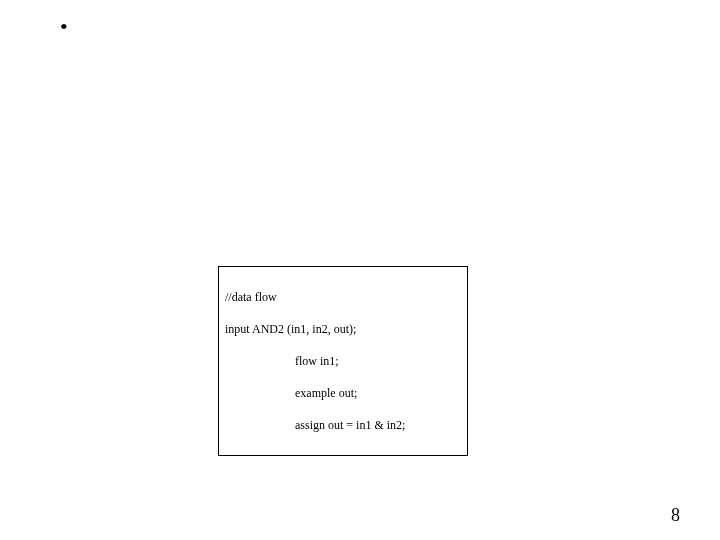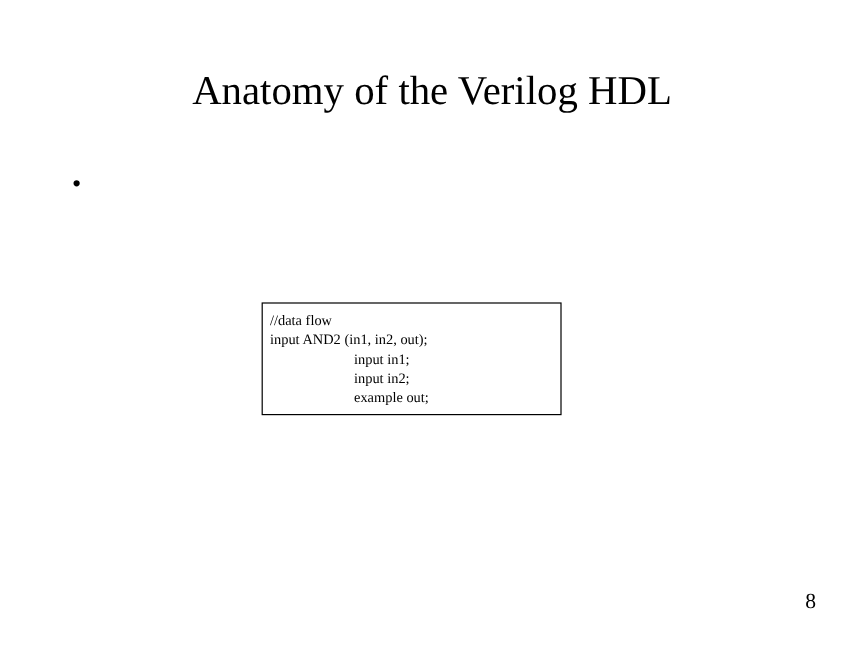--- a/index.html
+++ b/index.html
@@ -44,47 +44,46 @@
     top: 252px;
     width: 250px;
     border: 1.5px solid #000;
     font-family: "Times New Roman", Times, serif;
     font-size: 12px;
     line-height: 1.0;
     padding: 4px 6px 4px 6px;
     box-sizing: border-box;
   }
   .code-line {
-    margin: 4px 0;
+    margin: 20px 0;
     white-space: pre;
   }
   .code-indent {
     padding-left: 70px;
   }
   .page-num {
     position: absolute;
     right: 40px;
     bottom: 28px;
     font-size: 18px;
   }
 </style>
 </head>
 <body>
 
 <div class="slide">
 
-  <h1 class="title">Anatomy of the Verilog HDL</h1>
 
   <div class="bullet-row">
     <span class="bullet-dot">•</span>
   </div>
 
   <div class="code-box">
     <div class="code-line">//data flow</div>
     <div class="code-line">input AND2 (in1, in2, out);</div>
-    <div class="code-line code-indent">input in1;</div>
-    <div class="code-line code-indent">input in2;</div>
+    <div class="code-line code-indent">flow in1;</div>
     <div class="code-line code-indent">example out;</div>
+    <div class="code-line code-indent">assign out = in1 &amp; in2;</div>
   </div>
 
   <div class="page-num">8</div>
 
 </div>
 
 </body></html>

